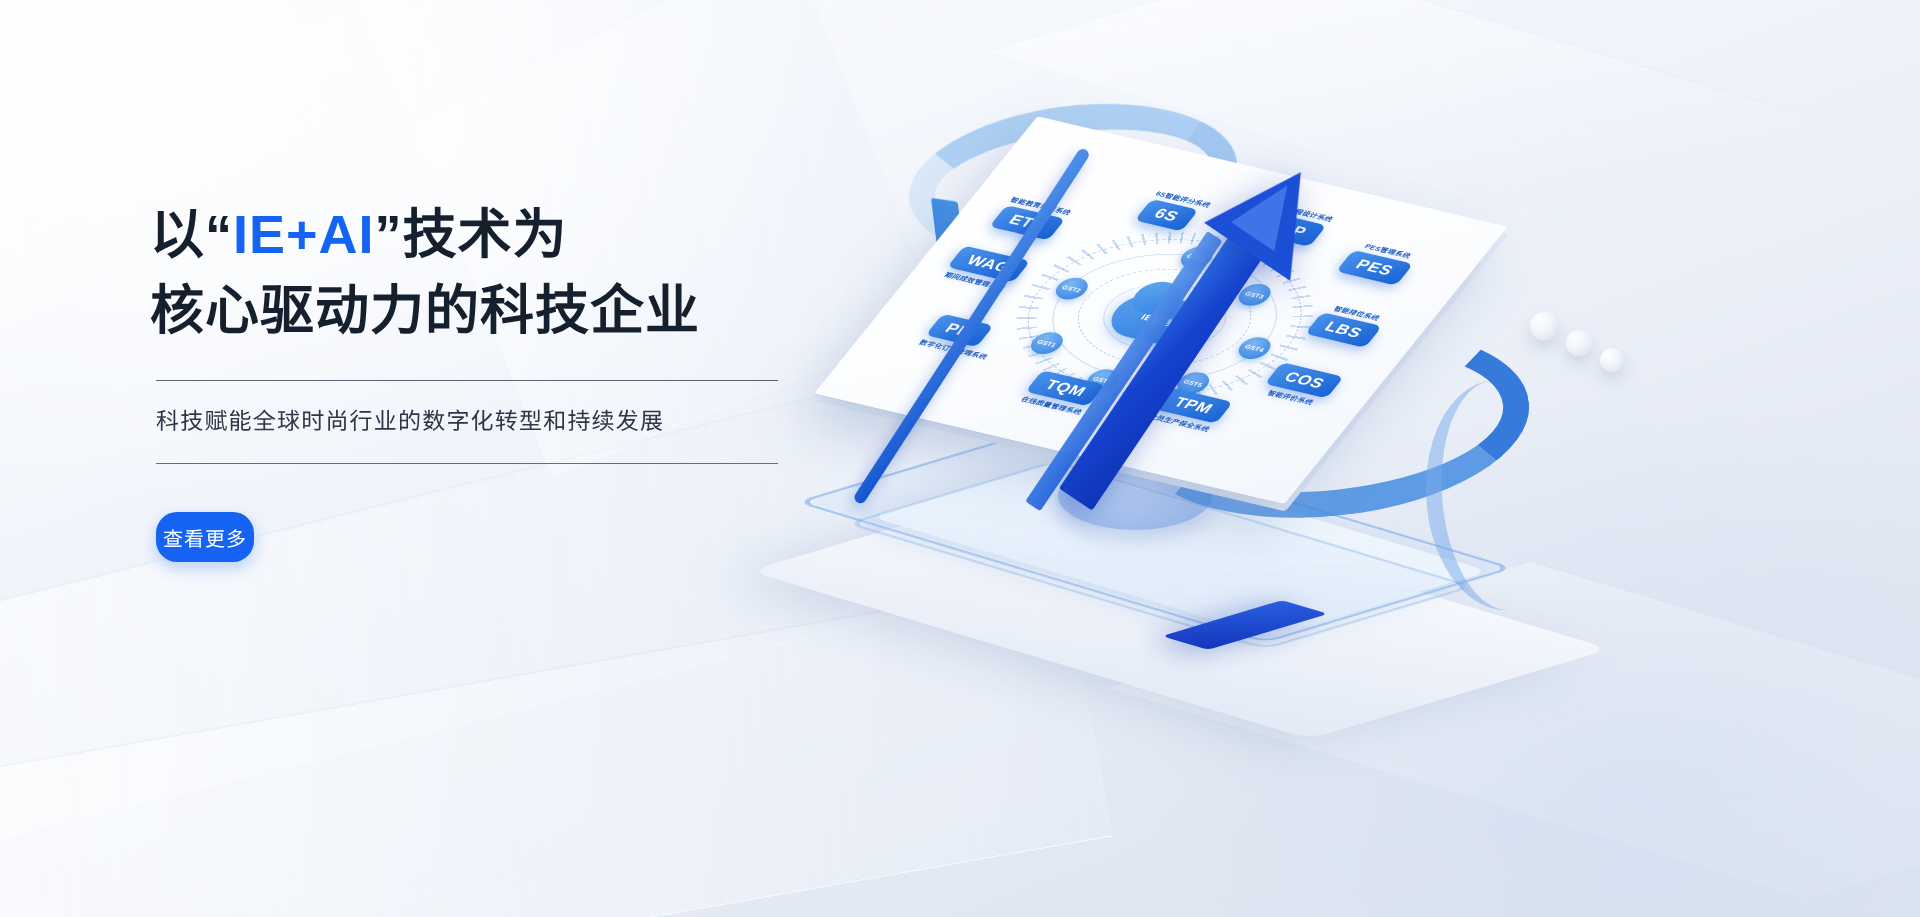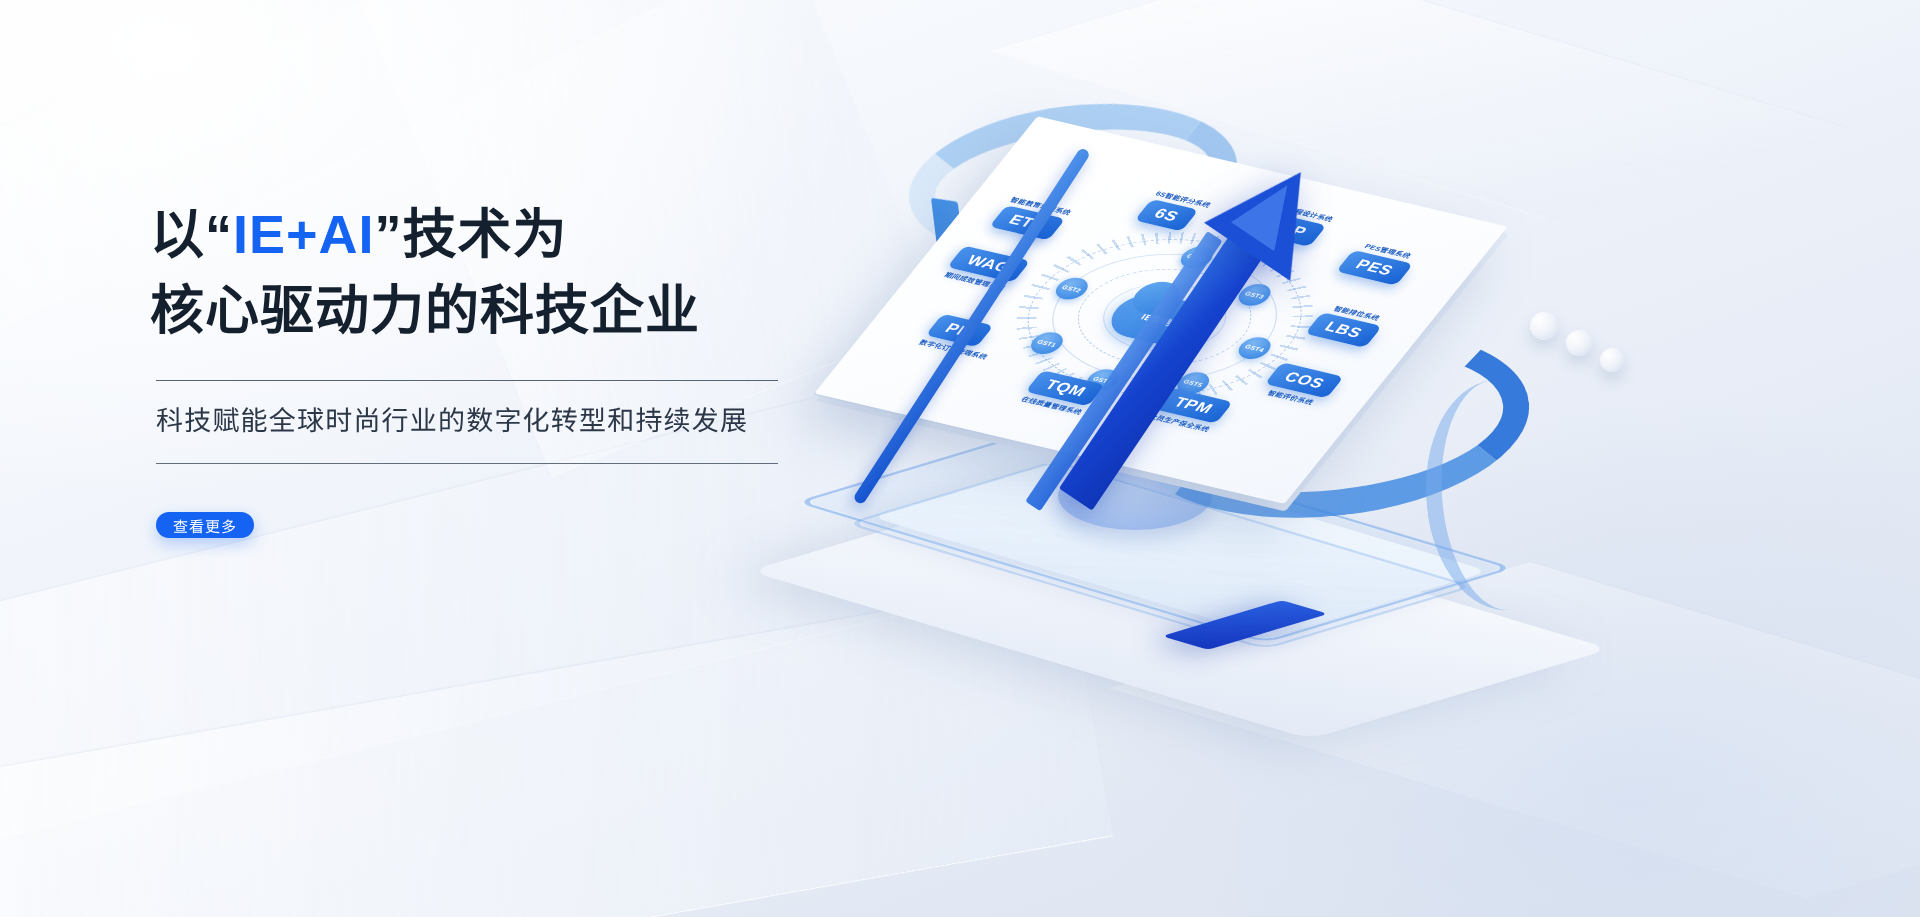--- a/index.html
+++ b/index.html
@@ -50,35 +50,35 @@
     color:#15202e; letter-spacing:1px; white-space:nowrap;
   }
   .headline .accent { color:#1463f3; }
   .headline .quo { color:#15202e; font-weight:700; }
 
   .rule {
     width:622px; height:1px; background:#2d3a4c; opacity:.78;
     margin:32px 0 0 6px;
   }
   .sub {
-    font-size:27px; line-height:44px; color:#2c3747; letter-spacing:1.2px;
+    font-size:23px; line-height:44px; color:#2c3747; letter-spacing:1.2px;
     margin:18px 0 4px 6px; font-weight:400; white-space:nowrap;
   }
   .rule2 {
     width:622px; height:1px; background:#2d3a4c; opacity:.72;
     margin:20px 0 0 6px;
   }
 
   .cta {
     display:inline-flex; align-items:center; justify-content:center;
     margin:48px 0 0 6px;
-    width:98px; height:26px;
+    width:98px; height:50px;
     background:#1463f3; color:#fff;
     border:none; border-radius:21px;
-    font-size:15px; letter-spacing:1px;
+    font-size:20px; letter-spacing:1px;
     font-family:inherit; cursor:pointer;
     box-shadow:0 6px 16px rgba(20,99,243,.28);
   }
 
   
   .scene { position:absolute; left:830px; top:30px; width:1090px; height:887px; z-index:20; }
 
   
   .slab-outer {
     position:absolute; left:70px; top:430px; width:560px; height:300px;

